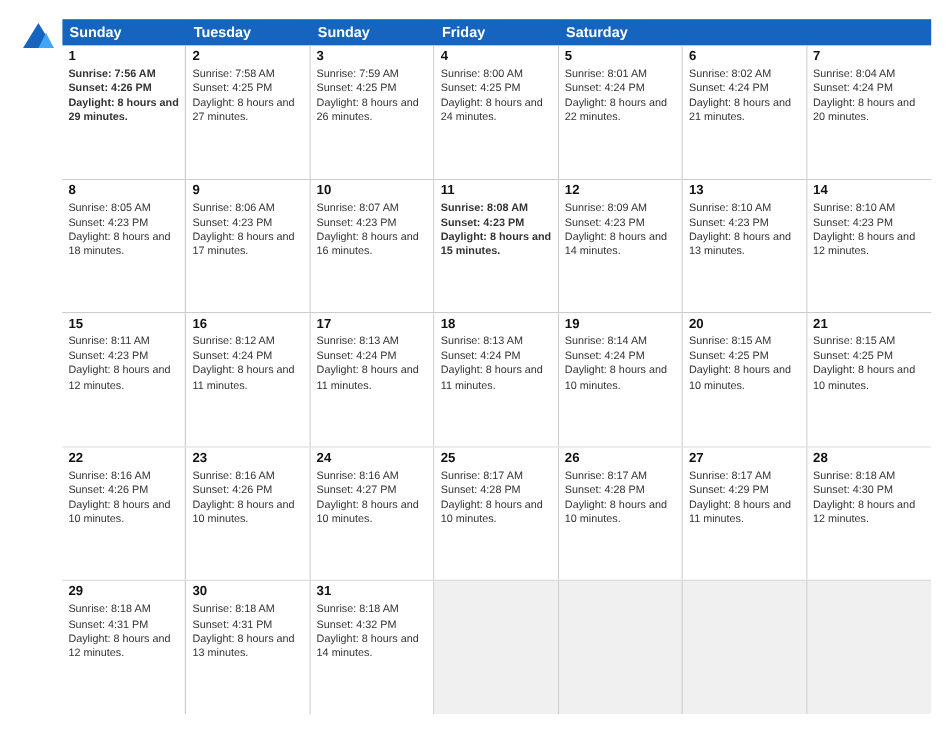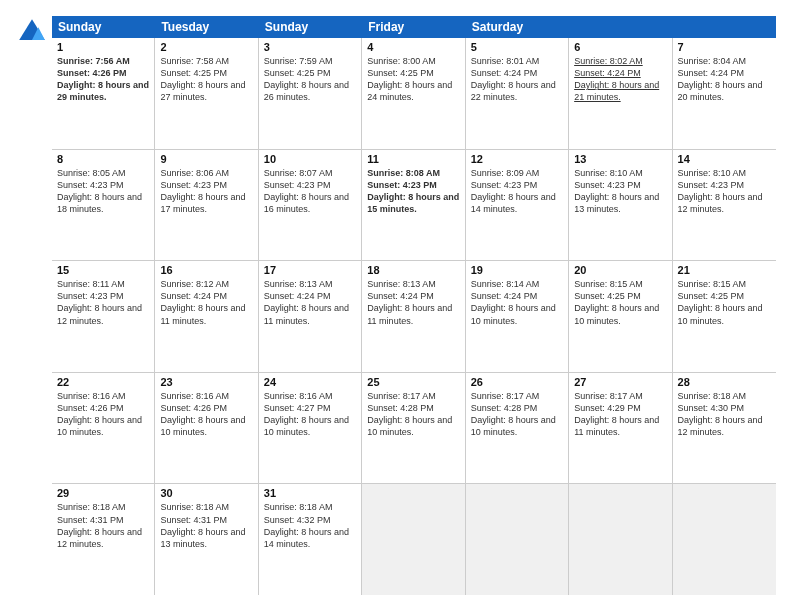--- a/index.html
+++ b/index.html
@@ -172,21 +172,21 @@
 Daylight: 8 hours and 24 minutes.</div>
           </div>
           <div class="cal-cell">
             <div class="day-num">5</div>
             <div class="day-info" style="white-space: pre-line;">Sunrise: 8:01 AM
 Sunset: 4:24 PM
 Daylight: 8 hours and 22 minutes.</div>
           </div>
           <div class="cal-cell">
             <div class="day-num">6</div>
-            <div class="day-info" style="white-space: pre-line; text-decoration: underline;">Sunrise: 8:02 AM
+            <div class="day-info" style="white-space: pre-line;">Sunrise: 8:02 AM
 Sunset: 4:24 PM
 Daylight: 8 hours and 21 minutes.</div>
           </div>
           <div class="cal-cell">
             <div class="day-num">7</div>
             <div class="day-info" style="white-space: pre-line;">Sunrise: 8:04 AM
 Sunset: 4:24 PM
 Daylight: 8 hours and 20 minutes.</div>
           </div>
         </div>

